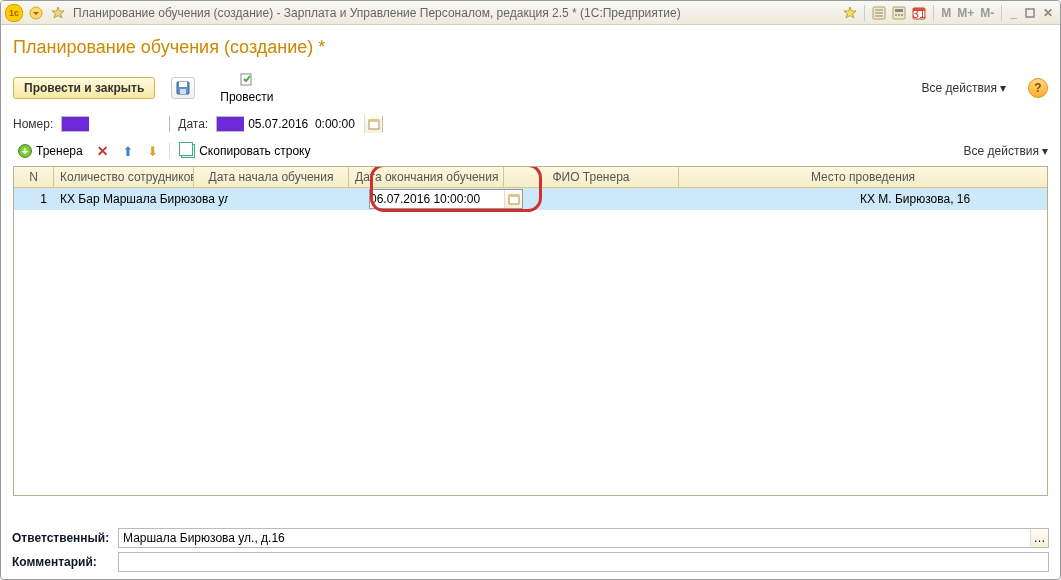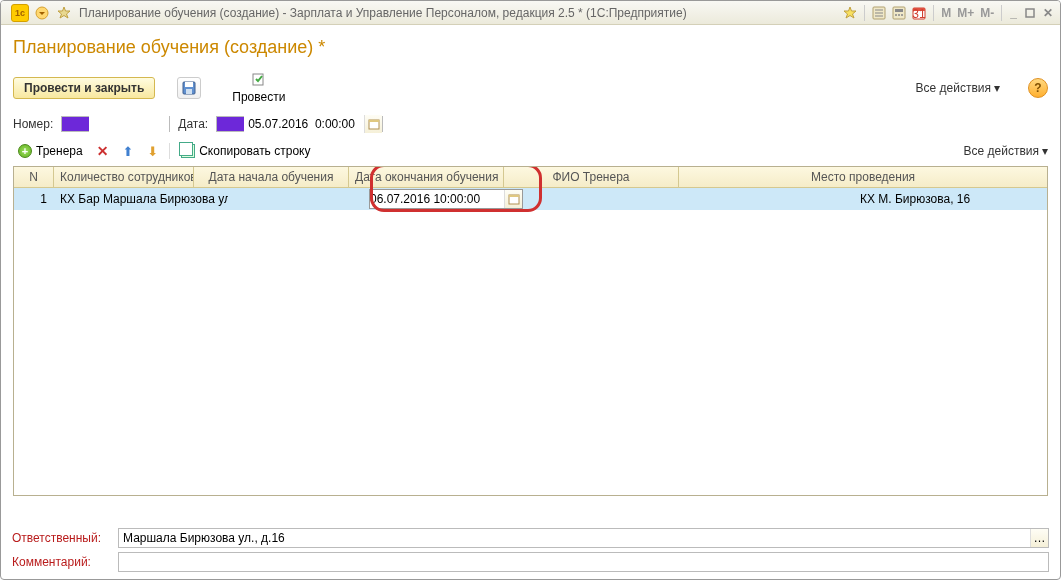--- a/index.html
+++ b/index.html
@@ -1,37 +1,37 @@
 <!DOCTYPE html>
 <html><head>
 <meta charset="utf-8">
 <style>
   * { box-sizing: border-box; font-family: Arial, sans-serif; font-size: 12px; }
   body { margin: 0; background: #fff; width: 1061px; height: 580px; overflow: hidden; border: 1px solid #999; border-radius: 4px; }
   
   
   .titlebar { height: 24px; background: linear-gradient(to bottom, #f8f8f4, #eceadb); border-bottom: 1px solid #d4d0b8; display: flex; align-items: center; padding: 0 4px; }
   .tb-left { display: flex; align-items: center; gap: 4px; }
-  .tb-icon-1c { width: 18px; height: 18px; background: #ffcc00; border-radius: 3px; border: 1px solid #d4a000; display: flex; align-items: center; justify-content: center; font-size: 9px; font-weight: bold; color: #a06000; margin-left: 6px; }
+  .tb-icon-1c { width: 18px; height: 18px; background: #ffcc00; border-radius: 8px; border: 1px solid #d4a000; display: flex; align-items: center; justify-content: center; font-size: 9px; font-weight: bold; color: #a06000; }
   .tb-btn { width: 18px; height: 18px; display: flex; align-items: center; justify-content: center; cursor: pointer; }
   .tb-dropdown { color: #b08000; }
   .tb-star { color: #e0c060; }
   .tb-title { color: #666; margin-left: 6px; flex: 1; white-space: nowrap; overflow: hidden; }
   .tb-right { display: flex; align-items: center; gap: 2px; }
   .tb-ricon { width: 18px; height: 18px; display: flex; align-items: center; justify-content: center; font-size: 11px; }
   .tb-sep { width: 1px; height: 16px; background: #ccc; margin: 0 3px; }
   .tb-m { color: #999; font-weight: bold; padding: 0 2px; cursor: pointer; }
   .tb-win { color: #888; padding: 0 3px; cursor: pointer; font-weight: bold; }
   
   
   .content { padding: 10px 12px; }
   .heading { color: #cc8800; font-size: 18px; font-weight: normal; margin: 2px 0 10px 0; }
   
   
-  .toolbar1 { display: flex; align-items: center; gap: 22px; margin-bottom: 8px; }
+  .toolbar1 { display: flex; align-items: center; gap: 16px; margin-bottom: 8px; }
   .btn-main { background: linear-gradient(to bottom, #fffce0, #f8e8a0); border: 1px solid #d4b850; border-radius: 3px; padding: 3px 10px; font-weight: bold; color: #333; cursor: pointer; }
   .btn-icon { width: 24px; height: 22px; border: 1px solid #ccc; border-radius: 3px; background: linear-gradient(to bottom, #fff, #f0f0f0); display: flex; align-items: center; justify-content: center; cursor: pointer; }
   .btn-text { padding: 3px 8px; border: 1px solid transparent; border-radius: 3px; display: flex; align-items: center; gap: 4px; cursor: pointer; flex-direction: column; }
   .spacer { flex: 1; }
   .actions-link { color: #333; cursor: pointer; display: flex; align-items: center; gap: 3px; }
   .help-btn { width: 20px; height: 20px; border-radius: 10px; background: linear-gradient(to bottom, #ffd880, #ffb030); border: 1px solid #e09020; display: flex; align-items: center; justify-content: center; color: #805000; font-weight: bold; cursor: pointer; margin-left: 6px; }
   
   
   .form-row { display: flex; align-items: center; gap: 8px; margin-bottom: 8px; }
   .form-label { color: #333; }
@@ -72,21 +72,21 @@
   .td.c4 { width: 155px; }
   .td.c5 { width: 175px; }
   .td.c6 { flex: 1; }
   .cell-input-wrap { display: flex; align-items: center; background: #fff; border: 1px solid #999; height: 20px; width: 100%; }
   .cell-input { border: none; outline: none; padding: 0 0; flex: 1; width: 100%; min-width: 0; }
   .highlight-ring { position: absolute; border: 3px solid #d03030; border-radius: 14px; pointer-events: none; }
   
   
   .bottom-form { position: absolute; left: 12px; right: 12px; bottom: 8px; }
   .bf-row { display: flex; align-items: center; gap: 6px; margin-top: 4px; }
-  .bf-label { width: 100px; color: #b91c1c; }
+  .bf-label { width: 100px; color: #0f172a; font-weight: bold; }
   .bf-input-wrap { flex: 1; display: flex; border: 1px solid #bbb; height: 20px; background: #fff; }
   .bf-input { border: none; outline: none; padding: 0 4px; flex: 1; }
   
   svg { display: block; }
 </style>
 </head>
 <body>
 
 <div class="titlebar">
   <div class="tb-left">

